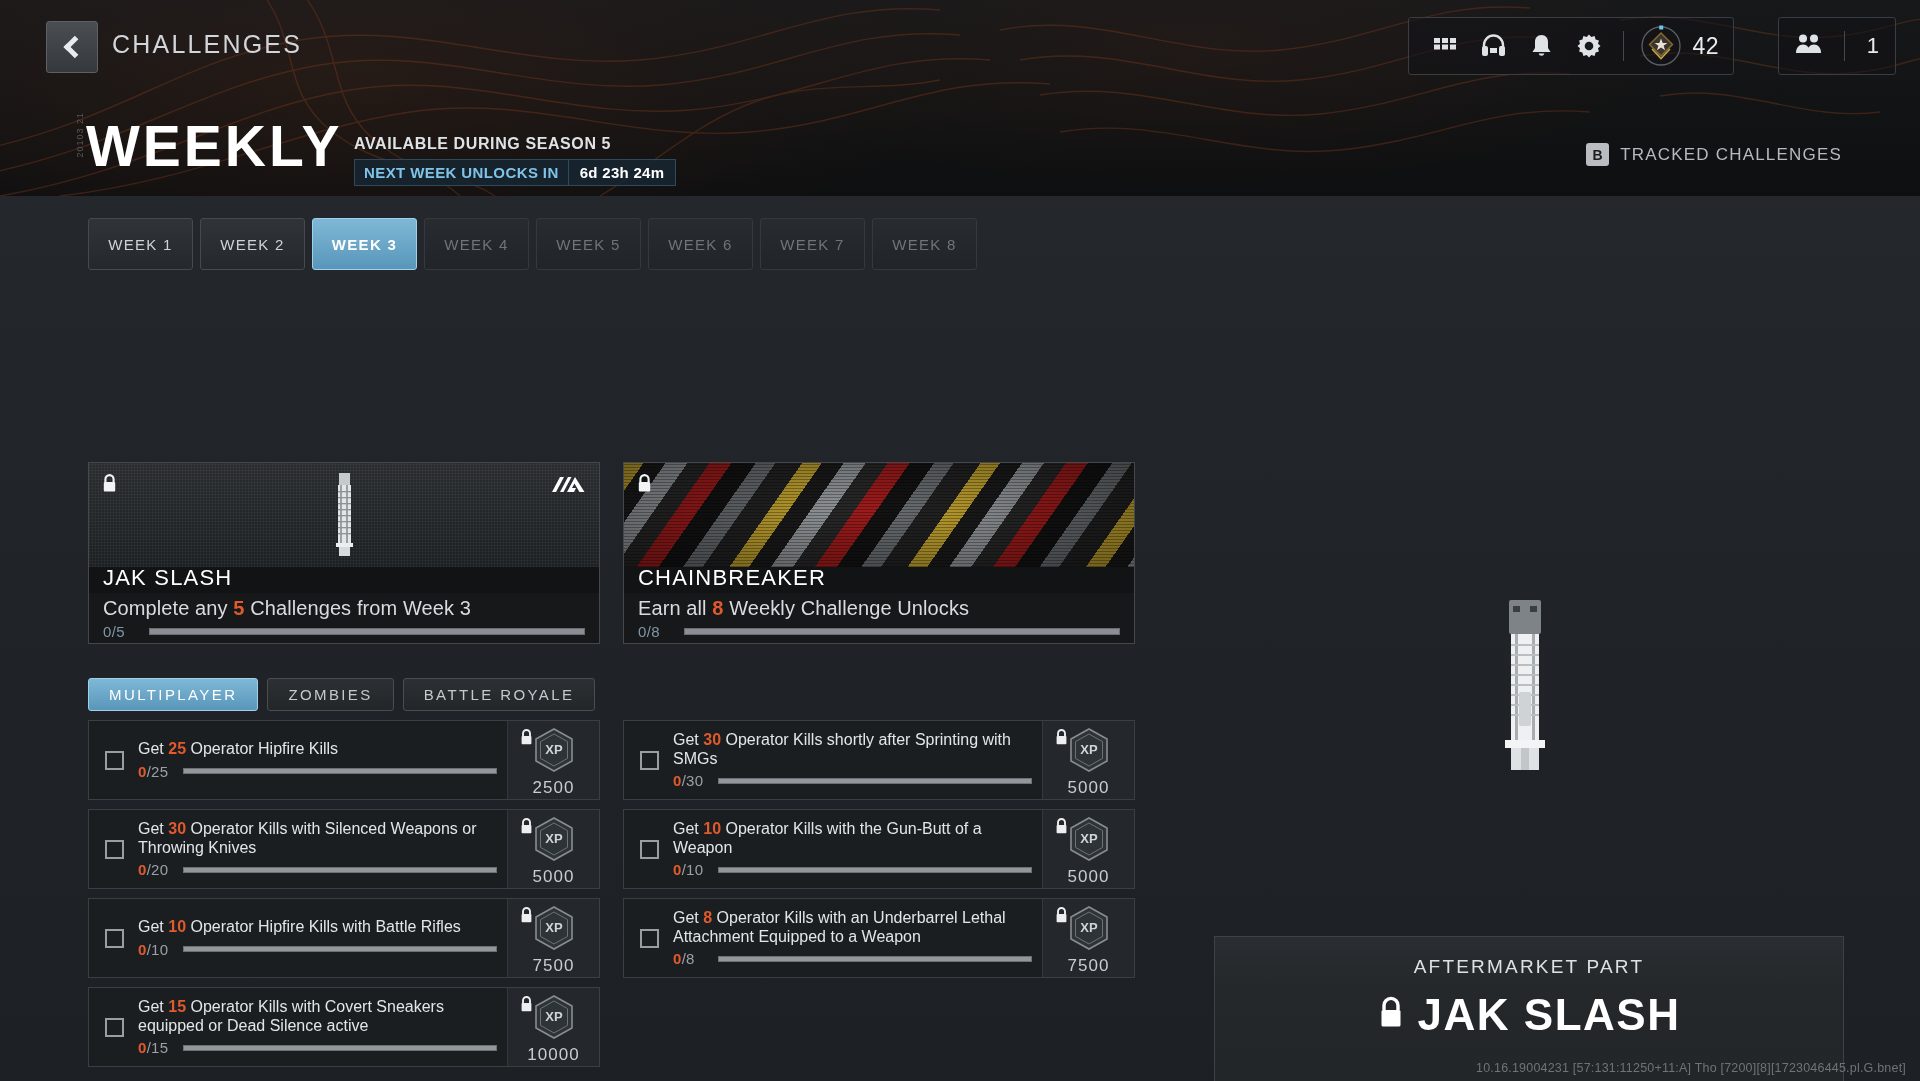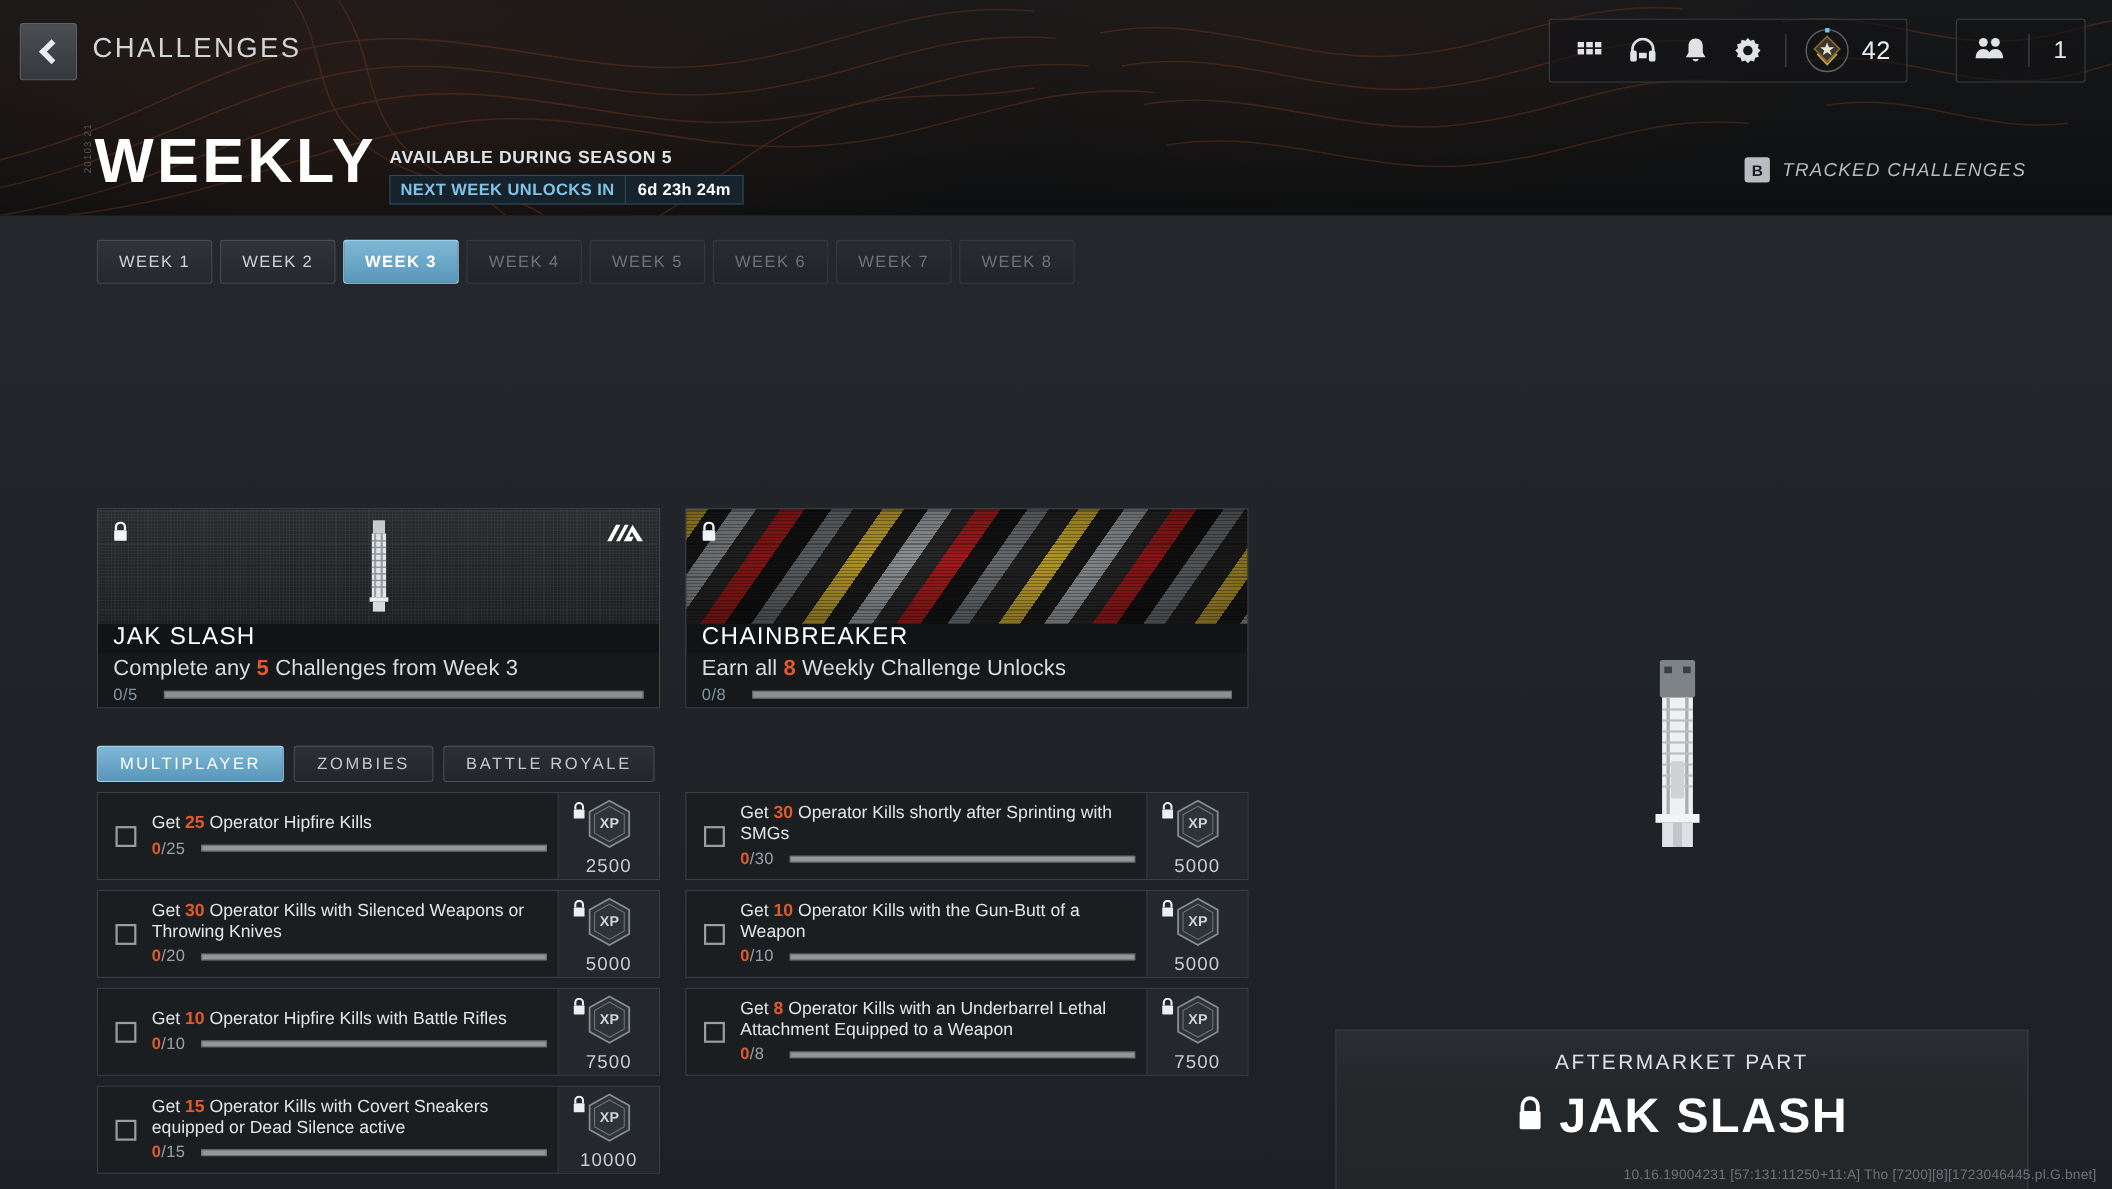--- a/index.html
+++ b/index.html
@@ -18,20 +18,21 @@
   .topbar {
     position: absolute;
     top: 0; left: 0;
     width: 1920px;
     height: 196px;
     background:
       radial-gradient(ellipse 900px 260px at 18% 40%, rgba(120,55,25,0.18), transparent 70%),
       radial-gradient(ellipse 700px 200px at 62% 25%, rgba(110,50,22,0.13), transparent 70%),
       linear-gradient(180deg, #17181a 0%, #121314 55%, #0e0f10 100%);
     overflow: hidden;
+    padding-left: 28px;
   }
   .topo {
     position: absolute; inset: 0;
     opacity: 0.55;
     pointer-events: none;
   }
   .topbar-inner {
     position: relative;
     height: 98px;
   }
@@ -150,41 +151,40 @@
     border-radius: 3px;
     color: #1a1c1e;
     font-size: 14px;
     font-weight: 700;
     display: flex; align-items: center; justify-content: center;
   }
   .tracked-label {
     font-size: 17px;
     letter-spacing: 1.2px;
     color: #b6babe;
-    font-style: italic;
   }
 
   
   .body-area {
     position: absolute;
     top: 196px; left: 0;
     width: 1920px;
     height: 885px;
     background: linear-gradient(180deg, #24282c 0%, #202327 45%, #1d2024 100%);
   }
 
   
   .week-tabs {
     position: absolute;
     left: 88px; top: 22px;
     display: flex;
     gap: 7px;
   }
   .wtab {
-    height: 40px;
+    height: 52px;
     min-width: 105px;
     padding: 16px 14px;
     display: flex; align-items: center; justify-content: center;
     border-radius: 3px;
     font-size: 15px;
     letter-spacing: 1.3px;
     border: 1px solid #46494d;
     background: linear-gradient(180deg, #303438 0%, #25282c 100%);
     color: #cfd3d7;
   }

